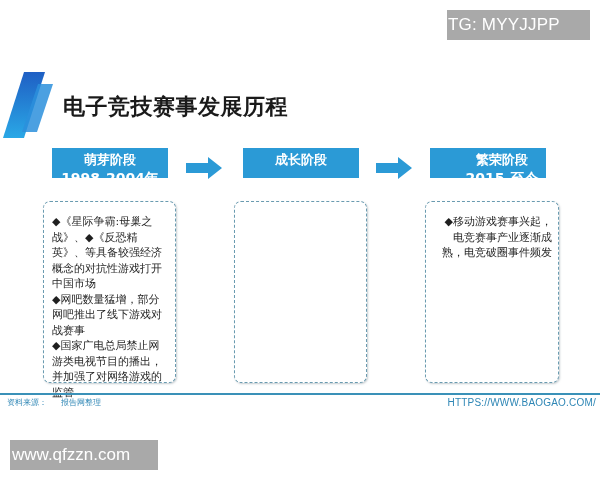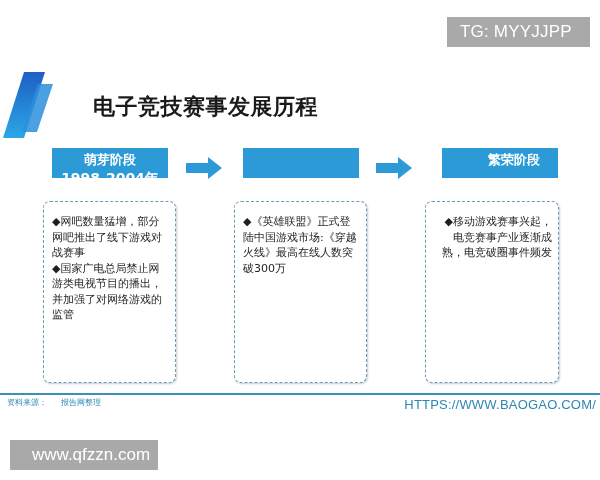--- a/index.html
+++ b/index.html
@@ -1,33 +1,33 @@
 <!DOCTYPE html>
 <html><head>
 <meta charset="utf-8">
 <style>
   * { box-sizing: border-box; margin: 0; padding: 0; }
   html, body { width: 600px; height: 480px; background: #ffffff; overflow: hidden; }
   body { position: relative; font-family: "DejaVu Sans", "Liberation Sans", sans-serif; }
 
   .watermark-top {
-    position: absolute; left: 447px; top: 17px; width: 143px; height: 30px;
+    position: absolute; left: 447px; top: 10px; width: 143px; height: 30px;
     background: #a9a9a9; color: #ffffff; font-family: "Liberation Sans", sans-serif;
-    font-size: 17px; line-height: 30px; padding-left: 13px; letter-spacing: 0.2px;
+    font-size: 17px; line-height: 30px; padding-left: 1px; letter-spacing: 0.2px;
   }
   .watermark-bottom {
     position: absolute; left: 10px; top: 440px; width: 148px; height: 30px;
     background: #a9a9a9; color: #ffffff; font-family: "Liberation Sans", sans-serif;
-    font-size: 17px; line-height: 30px; padding-left: 22px;
+    font-size: 17px; line-height: 30px; padding-left: 2px;
   }
 
   .logo { position: absolute; left: 0; top: 70px; width: 56px; height: 70px; }
   .page-title {
     position: absolute; left: 63px; top: 92px; font-size: 22px; font-weight: bold;
-    color: #1a1a1a; letter-spacing: 0.5px; font-family: "DejaVu Sans", sans-serif; margin-left: 30px;
+    color: #1a1a1a; letter-spacing: 0.5px; font-family: "DejaVu Sans", sans-serif;
   }
 
   .stage-header {
     position: absolute; top: 148px; width: 116px; height: 30px; background: #2b9ad6;
     color: #ffffff; text-align: center; font-weight: bold; font-size: 13px; line-height: 19px;
     padding-top: 2px;
   }
   .stage-header .line { display: block; }
   .stage-header .line.years { font-size: 14px; }
 
@@ -38,21 +38,21 @@
     border-radius: 7px; padding: 12px 6px 0 8px; background: #ffffff;
     box-shadow: 1px 1px 2px rgba(90,110,120,0.35);
   }
   .detail-item {
     font-size: 11px; line-height: 15.5px; color: #1f1f1f; font-family: "DejaVu Sans", sans-serif;
   }
 
   .footer-line { position: absolute; left: 0; top: 393px; width: 600px; height: 2px; background: #3a91b8; }
   .footer-source { position: absolute; left: 7px; top: 397px; font-size: 8px; color: #2e86b5; }
   .footer-source span { margin-right: 14px; }
-  .footer-url { position: absolute; right: 4px; top: 397px; font-size: 13px; color: #2e86b5; font-family: "Liberation Sans", sans-serif; letter-spacing: 0.2px; }
+  .footer-url { position: absolute; right: 4px; top: 397px; font-size: 10px; color: #2e86b5; font-family: "Liberation Sans", sans-serif; letter-spacing: 0.2px; }
 </style>
 </head>
 <body>
 
 <div class="watermark-top">TG: MYYJJPP</div>
 
 <svg class="logo" viewBox="0 0 56 70">
   <defs>
     <linearGradient id="lg1" x1="0" y1="0" x2="0" y2="1">
       <stop offset="0" stop-color="#1f5fc4"></stop>
@@ -68,37 +68,39 @@
 <div class="stage-header" style="left:52px;">
   <span class="line">萌芽阶段</span>
   <span class="line years">1998-2004年</span>
 </div>
 
 <svg class="arrow" style="left:186px;" viewBox="0 0 36 22">
   <polygon points="0,6 22,6 22,0 36,11 22,22 22,16 0,16" fill="#2b9ad6"></polygon>
 </svg>
 
 <div class="stage-header" style="left:243px;">
+  <span class="line">成长阶段</span>
 </div>
 
 <svg class="arrow" style="left:376px;" viewBox="0 0 36 22">
   <polygon points="0,6 22,6 22,0 36,11 22,22 22,16 0,16" fill="#2b9ad6"></polygon>
 </svg>
 
-<div class="stage-header" style="left:442px;padding-left:28px;">
+<div class="stage-header" style="left:430px;padding-left:28px;">
   <span class="line">繁荣阶段</span>
+  <span class="line years">2015-至今</span>
 </div>
 
 <div class="detail-box" style="left:43px; width:133px;">
+  <div class="detail-item">◆《星际争霸:母巢之战》、◆《反恐精英》、等具备较强经济概念的对抗性游戏打开中国市场</div>
   <div class="detail-item">◆网吧数量猛增，部分网吧推出了线下游戏对战赛事</div>
   <div class="detail-item">◆国家广电总局禁止网游类电视节目的播出，并加强了对网络游戏的监管</div>
 </div>
 
 <div class="detail-box" style="left:234px; width:133px;">
-  <div class="detail-item">◆《英雄联盟》正式登陆中国游戏市场:《穿越火线》最高在线人数突破300万</div>
 </div>
 
 <div class="detail-box" style="left:425px; width:134px;text-align:right;">
   <div class="detail-item">◆移动游戏赛事兴起，电竞赛事产业逐渐成熟，电竞破圈事件频发</div>
 </div>
 
 <div class="footer-line"></div>
 <div class="footer-source">
   <span>资料来源：</span><span>报告网整理</span>
 </div>

